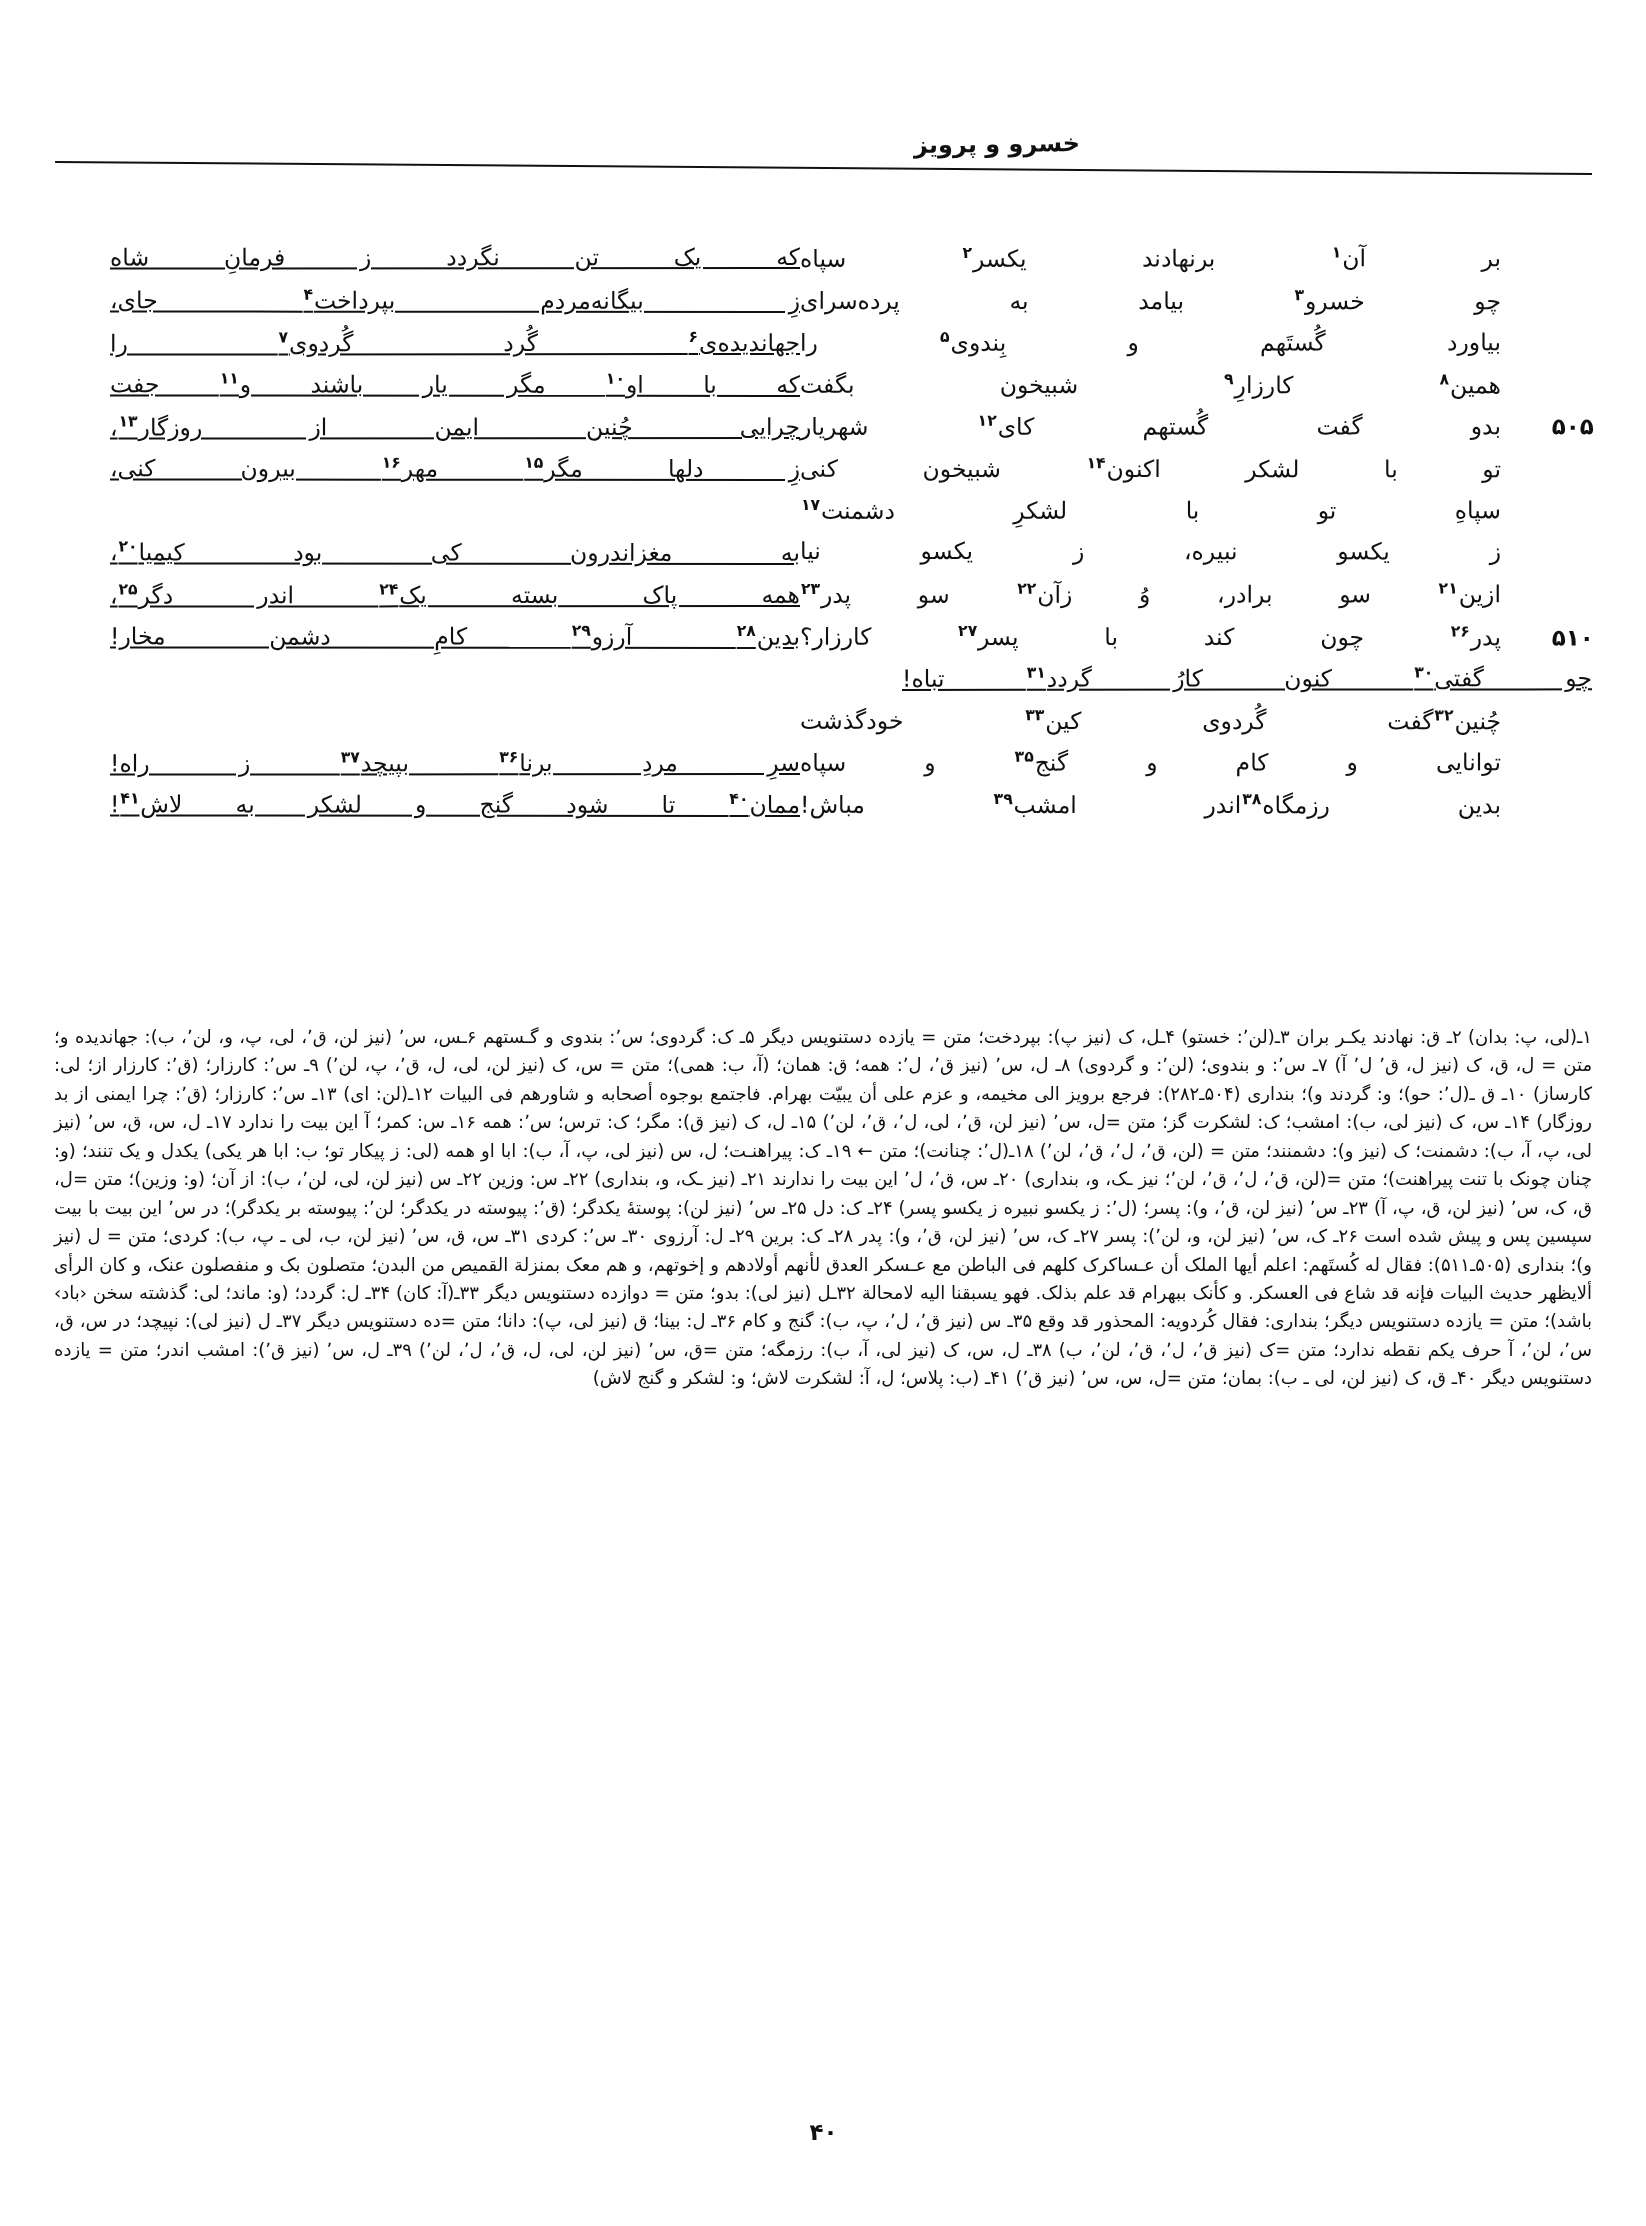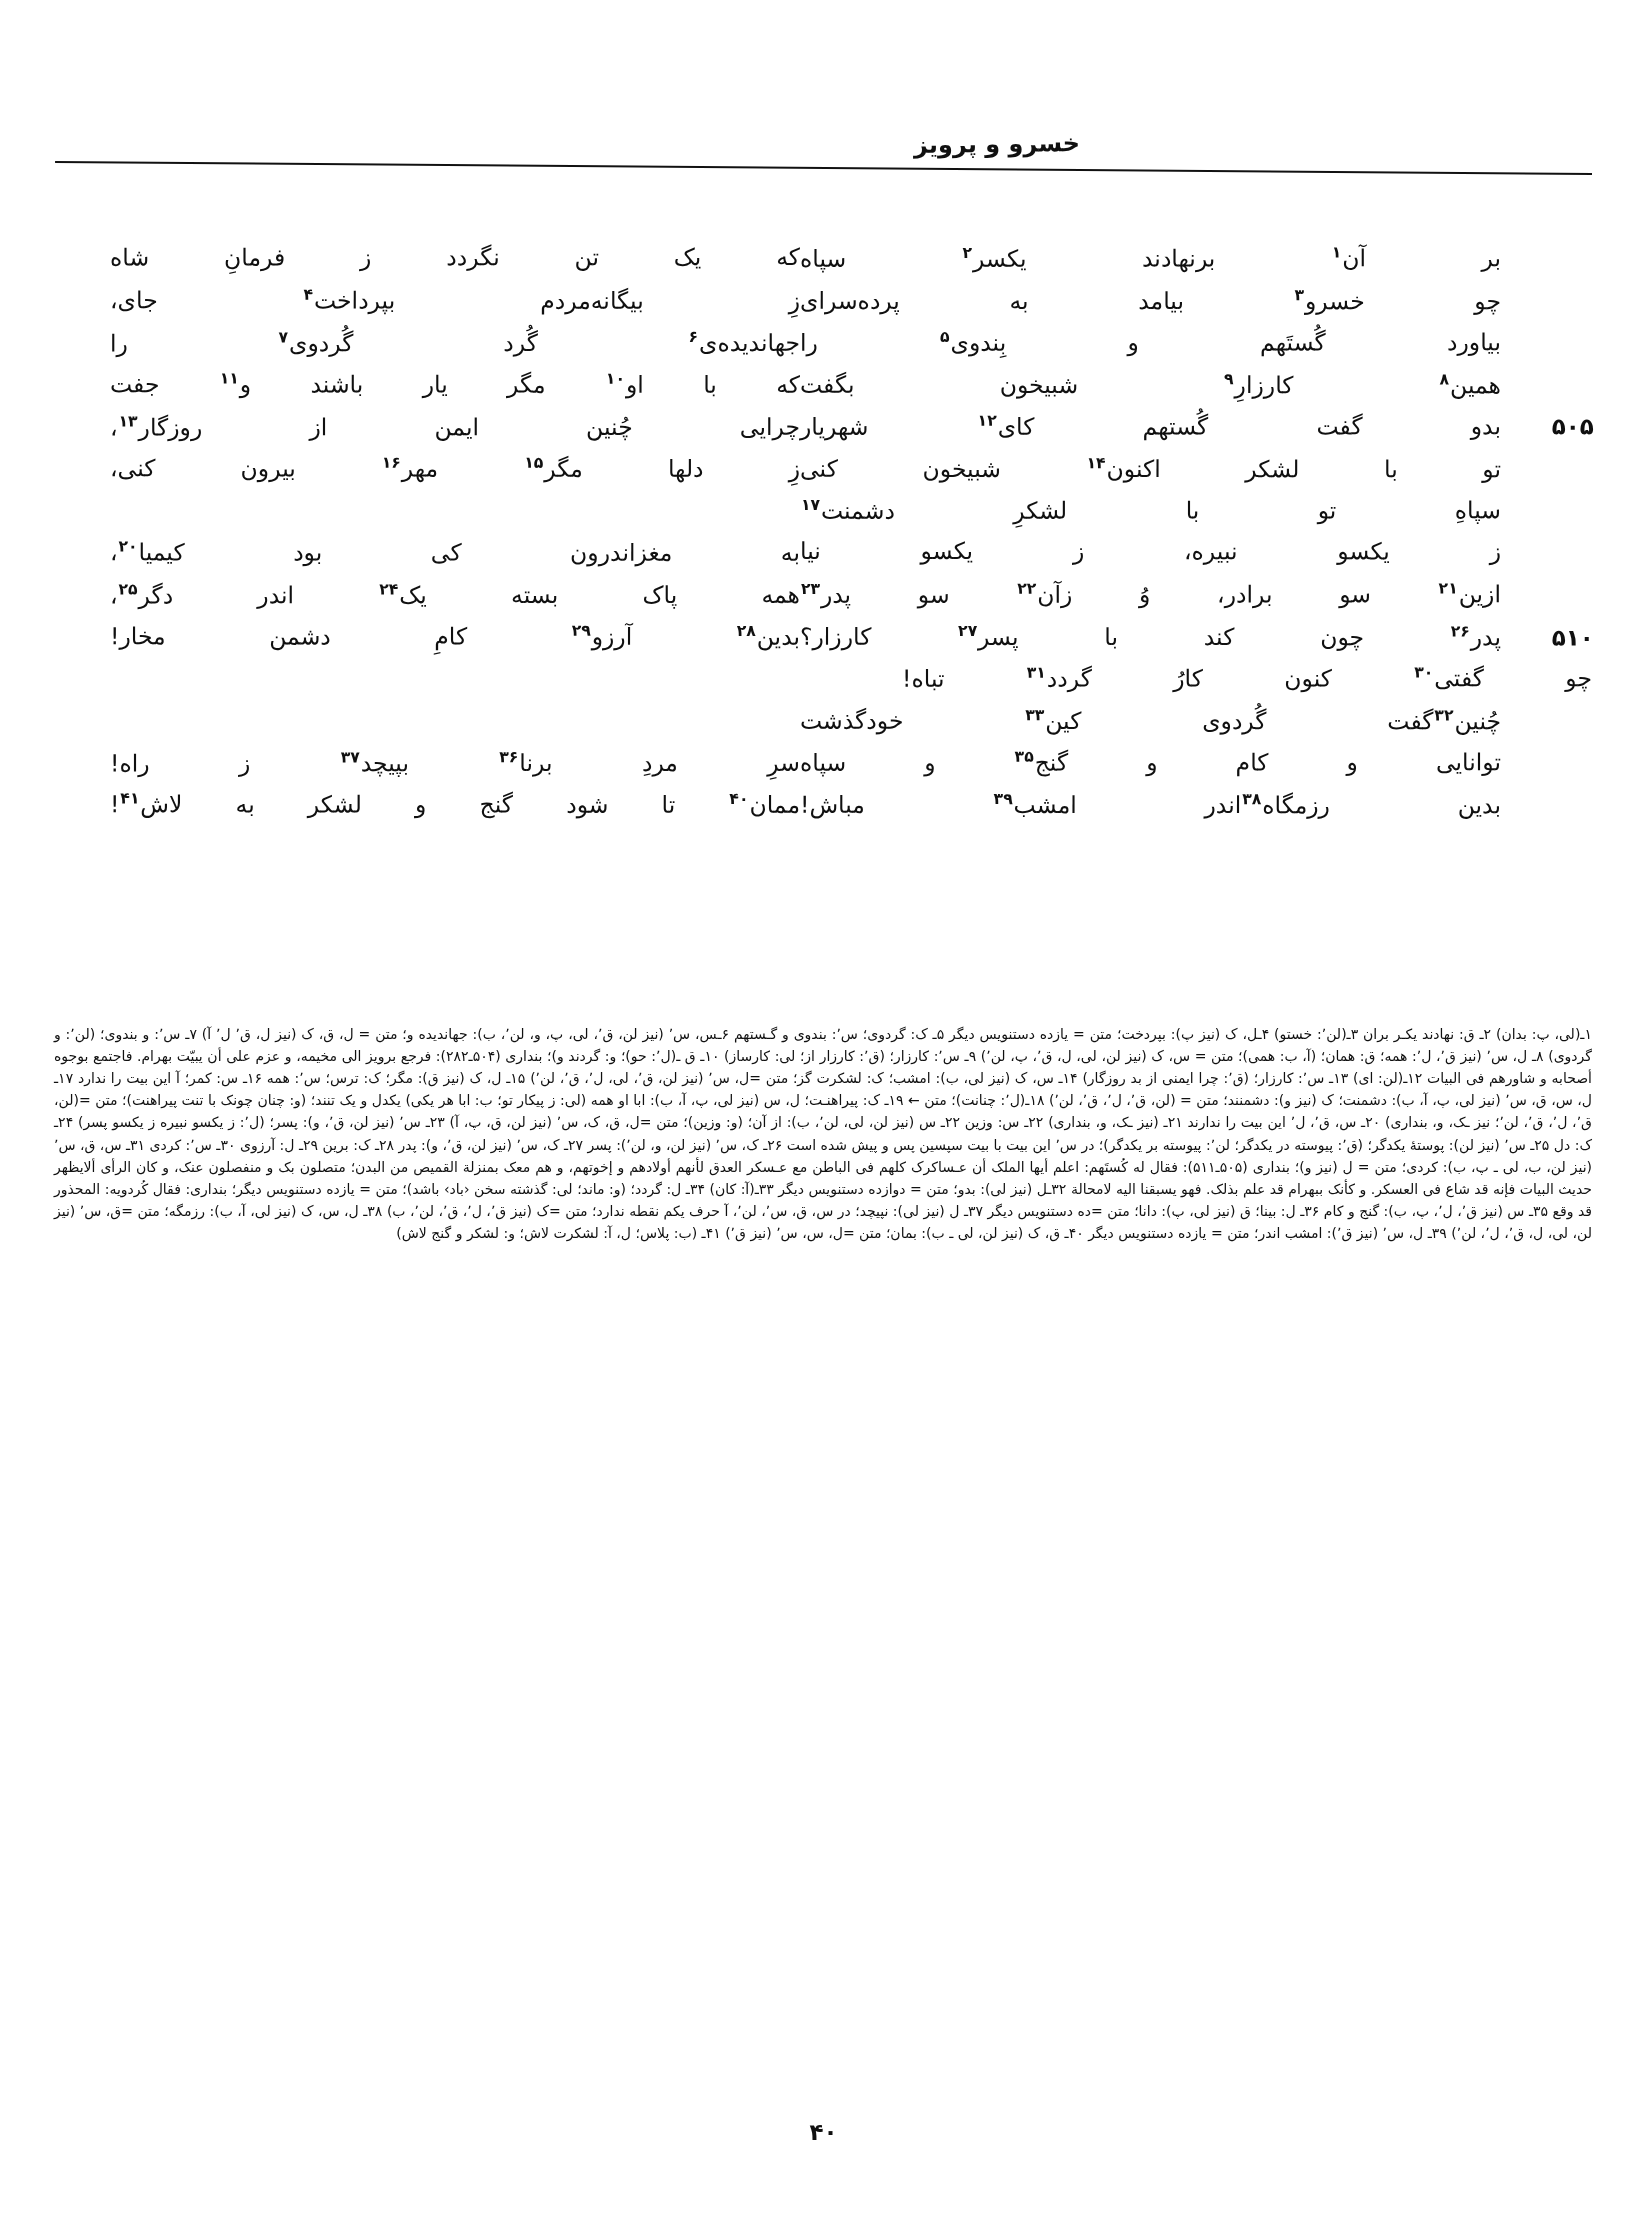--- a/index.html
+++ b/index.html
@@ -78,36 +78,37 @@
     text-align:justify;
     text-align-last:justify;
     display:block;
   }
   
   .hemi.left{
     width:690px;
     text-align:justify;
     text-align-last:justify;
     display:block;
+    text-decoration:underline;
   }
   .hemi sup{
     font-size:15.7px;
     font-weight:600;
     vertical-align:super;
     margin:0 0.9px;
   }
   
   .couplet:nth-child(odd){transform:rotate(-0.05deg);}
   .couplet:nth-child(even){transform:rotate(0.04deg);}
 
   
   .apparatus{
     position:absolute;
     top:1023px; right:55px; left:54px;
-    font-size:14px;
+    font-size:18px;
     line-height:1.58;
     text-align:justify;
     text-align-last:right;
     letter-spacing:-0.1px;
   }
   .apparatus p{margin:0;}
 
   
   .folio{
     position:absolute;

